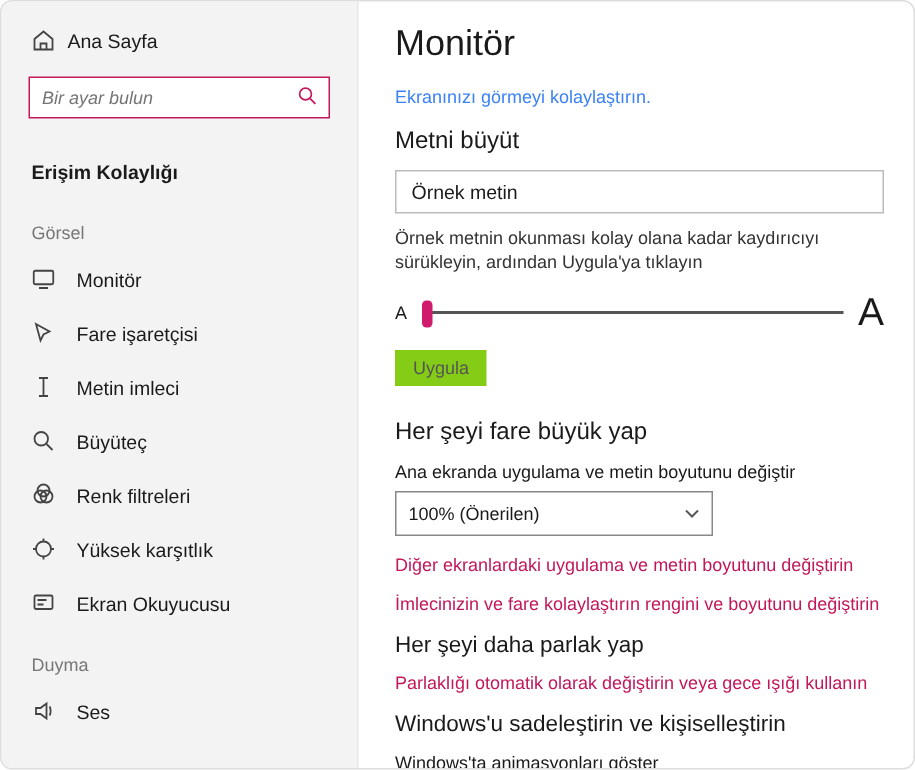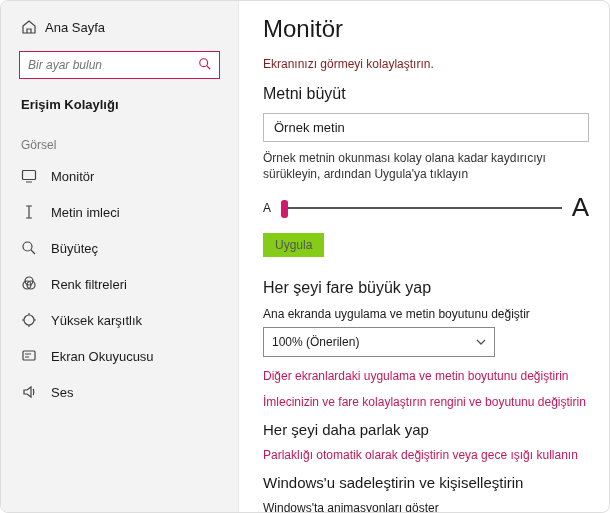--- a/index.html
+++ b/index.html
@@ -25,21 +25,21 @@
 }
 .home-row {
   display: flex;
   align-items: center;
   gap: 8px;
   padding: 6px 20px 6px 20px;
   cursor: pointer;
 }
 .home-row .icon { width: 16px; height: 16px; color: #444; }
 .search-wrap {
-  margin: 10px 18px 10px 18px;
+  margin: 10px 18px 20px 18px;
 }
 .search-box {
   width: 100%;
   height: 28px;
   border: 1.5px solid #c2185b;
   background: #fff;
   padding: 0 28px 0 8px;
   font-size: 12px;
   font-style: italic;
   color: #888;
@@ -80,21 +80,21 @@
   padding: 14px 20px 0 24px;
   overflow-y: auto;
 }
 .page-title {
   font-size: 24px;
   font-weight: 400;
   margin-bottom: 14px;
 }
 .sub-desc {
   font-size: 12px;
-  color: #7f1d1d;
+  color: #3b82f6;
   margin-bottom: 14px;
 }
 .section-h {
   font-size: 16px;
   font-weight: 400;
   margin: 6px 0 10px 0;
 }
 .sample-box {
   border: 1px solid #bbb;
   padding: 6px 10px;
@@ -136,21 +136,21 @@
   padding: 5px 12px;
   font-size: 12px;
   color: #555;
   margin-bottom: 16px;
 }
 .field-label {
   font-size: 12px;
   margin-bottom: 6px;
 }
 .dropdown {
-  width: 232px;
+  width: 212px;
   height: 30px;
   border: 1px solid #888;
   padding: 0 8px;
   display: flex;
   align-items: center;
   justify-content: space-between;
   font-size: 12px;
   background: #fff;
   margin-bottom: 12px;
   cursor: pointer;
@@ -204,20 +204,28 @@
         <svg viewBox="0 0 16 16" fill="none" stroke="currentColor" stroke-width="1.2">
             <rect x="1.5" y="2.5" width="13" height="9" rx="1"></rect>
             <line x1="5" y1="14" x2="11" y2="14"></line>
           </svg>
       </span>
       <span>Monitör</span>
     </li>
     <li class="nav-item">
       <span class="icon">
         <svg viewBox="0 0 16 16" fill="none" stroke="currentColor" stroke-width="1.2">
+            <path d="M3 2l3 11 2-4 4-2z"></path>
+          </svg>
+      </span>
+      <span>Fare işaretçisi</span>
+    </li>
+    <li class="nav-item">
+      <span class="icon">
+        <svg viewBox="0 0 16 16" fill="none" stroke="currentColor" stroke-width="1.2">
             <line x1="8" y1="2" x2="8" y2="14"></line>
             <path d="M5 2h6M5 14h6"></path>
           </svg>
       </span>
       <span>Metin imleci</span>
     </li>
     <li class="nav-item">
       <span class="icon">
         <svg viewBox="0 0 16 16" fill="none" stroke="currentColor" stroke-width="1.2">
             <circle cx="6.5" cy="6.5" r="4.5"></circle>
@@ -253,20 +261,21 @@
         <svg viewBox="0 0 16 16" fill="none" stroke="currentColor" stroke-width="1.2">
             <rect x="2" y="3" width="12" height="9" rx="1"></rect>
             <line x1="4" y1="6" x2="10" y2="6"></line>
             <line x1="4" y1="9" x2="8" y2="9"></line>
           </svg>
       </span>
       <span>Ekran Okuyucusu</span>
     </li>
   </ul>
 
+  <div class="group-label">Duyma</div>
 
   <ul class="nav-list">
     <li class="nav-item">
       <span class="icon">
         <svg viewBox="0 0 16 16" fill="none" stroke="currentColor" stroke-width="1.2">
             <path d="M3 6v4h3l4 3V3L6 6z"></path>
             <path d="M12 5c1 1 1 5 0 6"></path>
           </svg>
       </span>
       <span>Ses</span>

